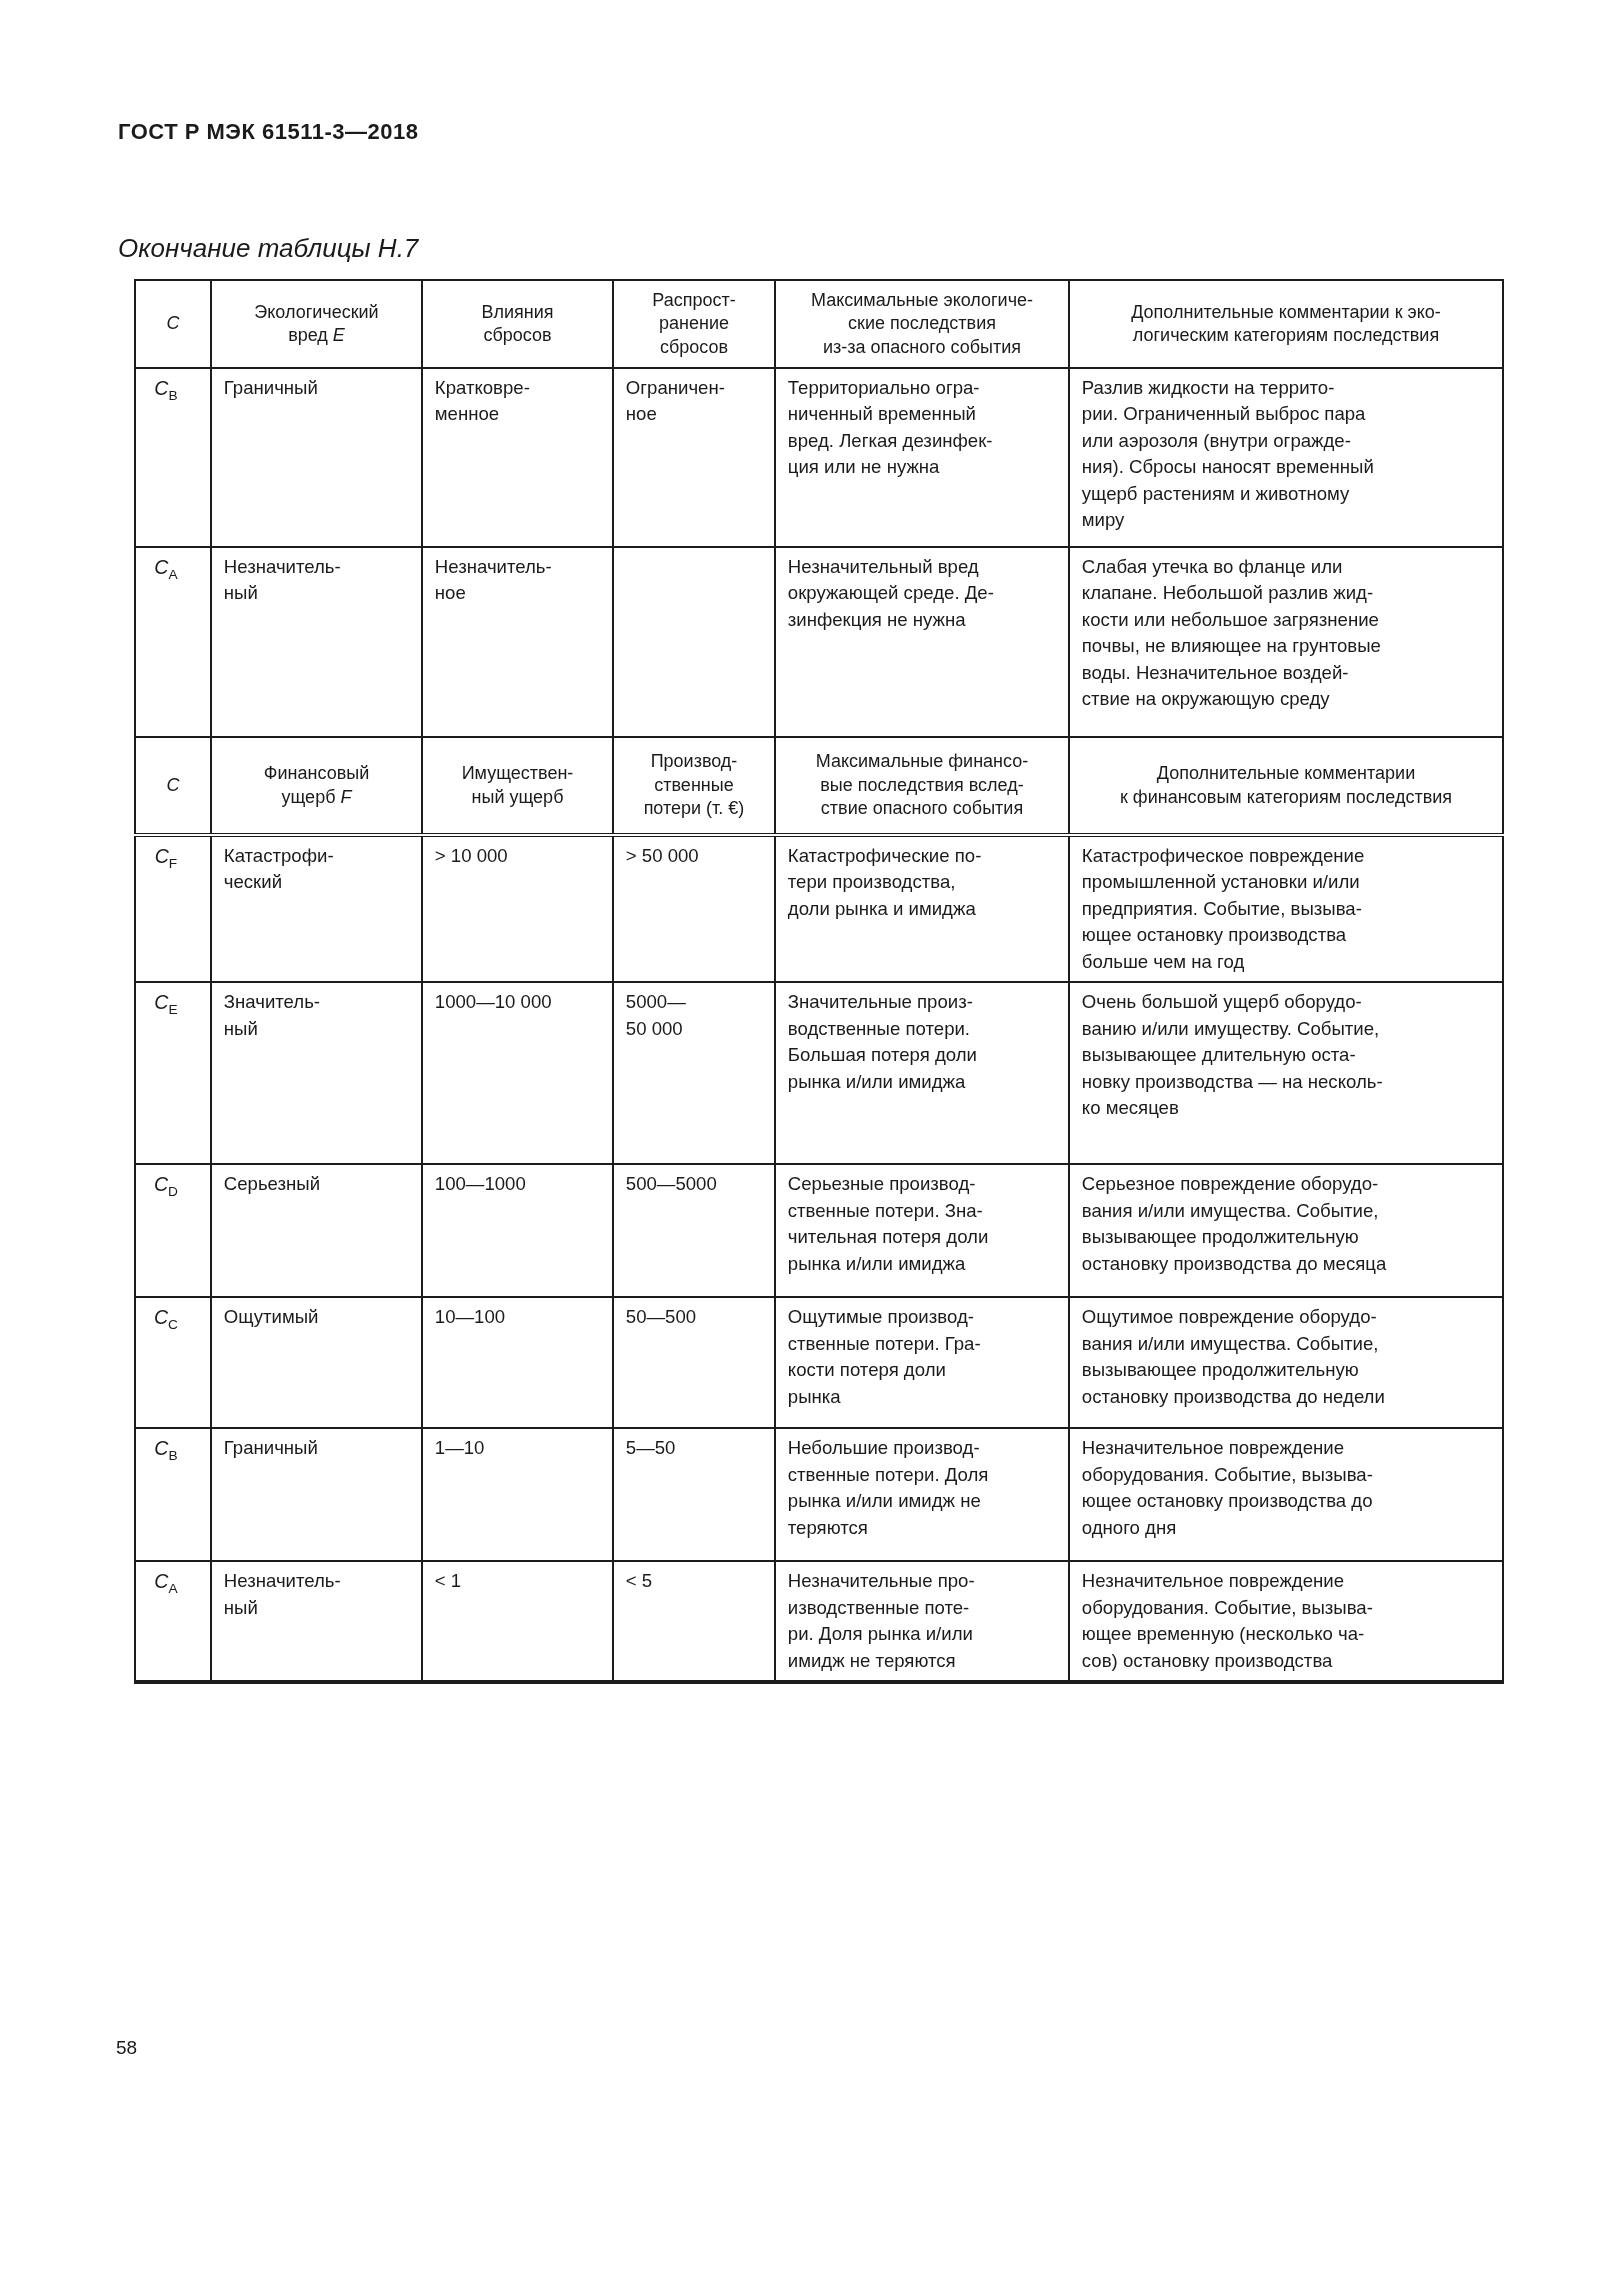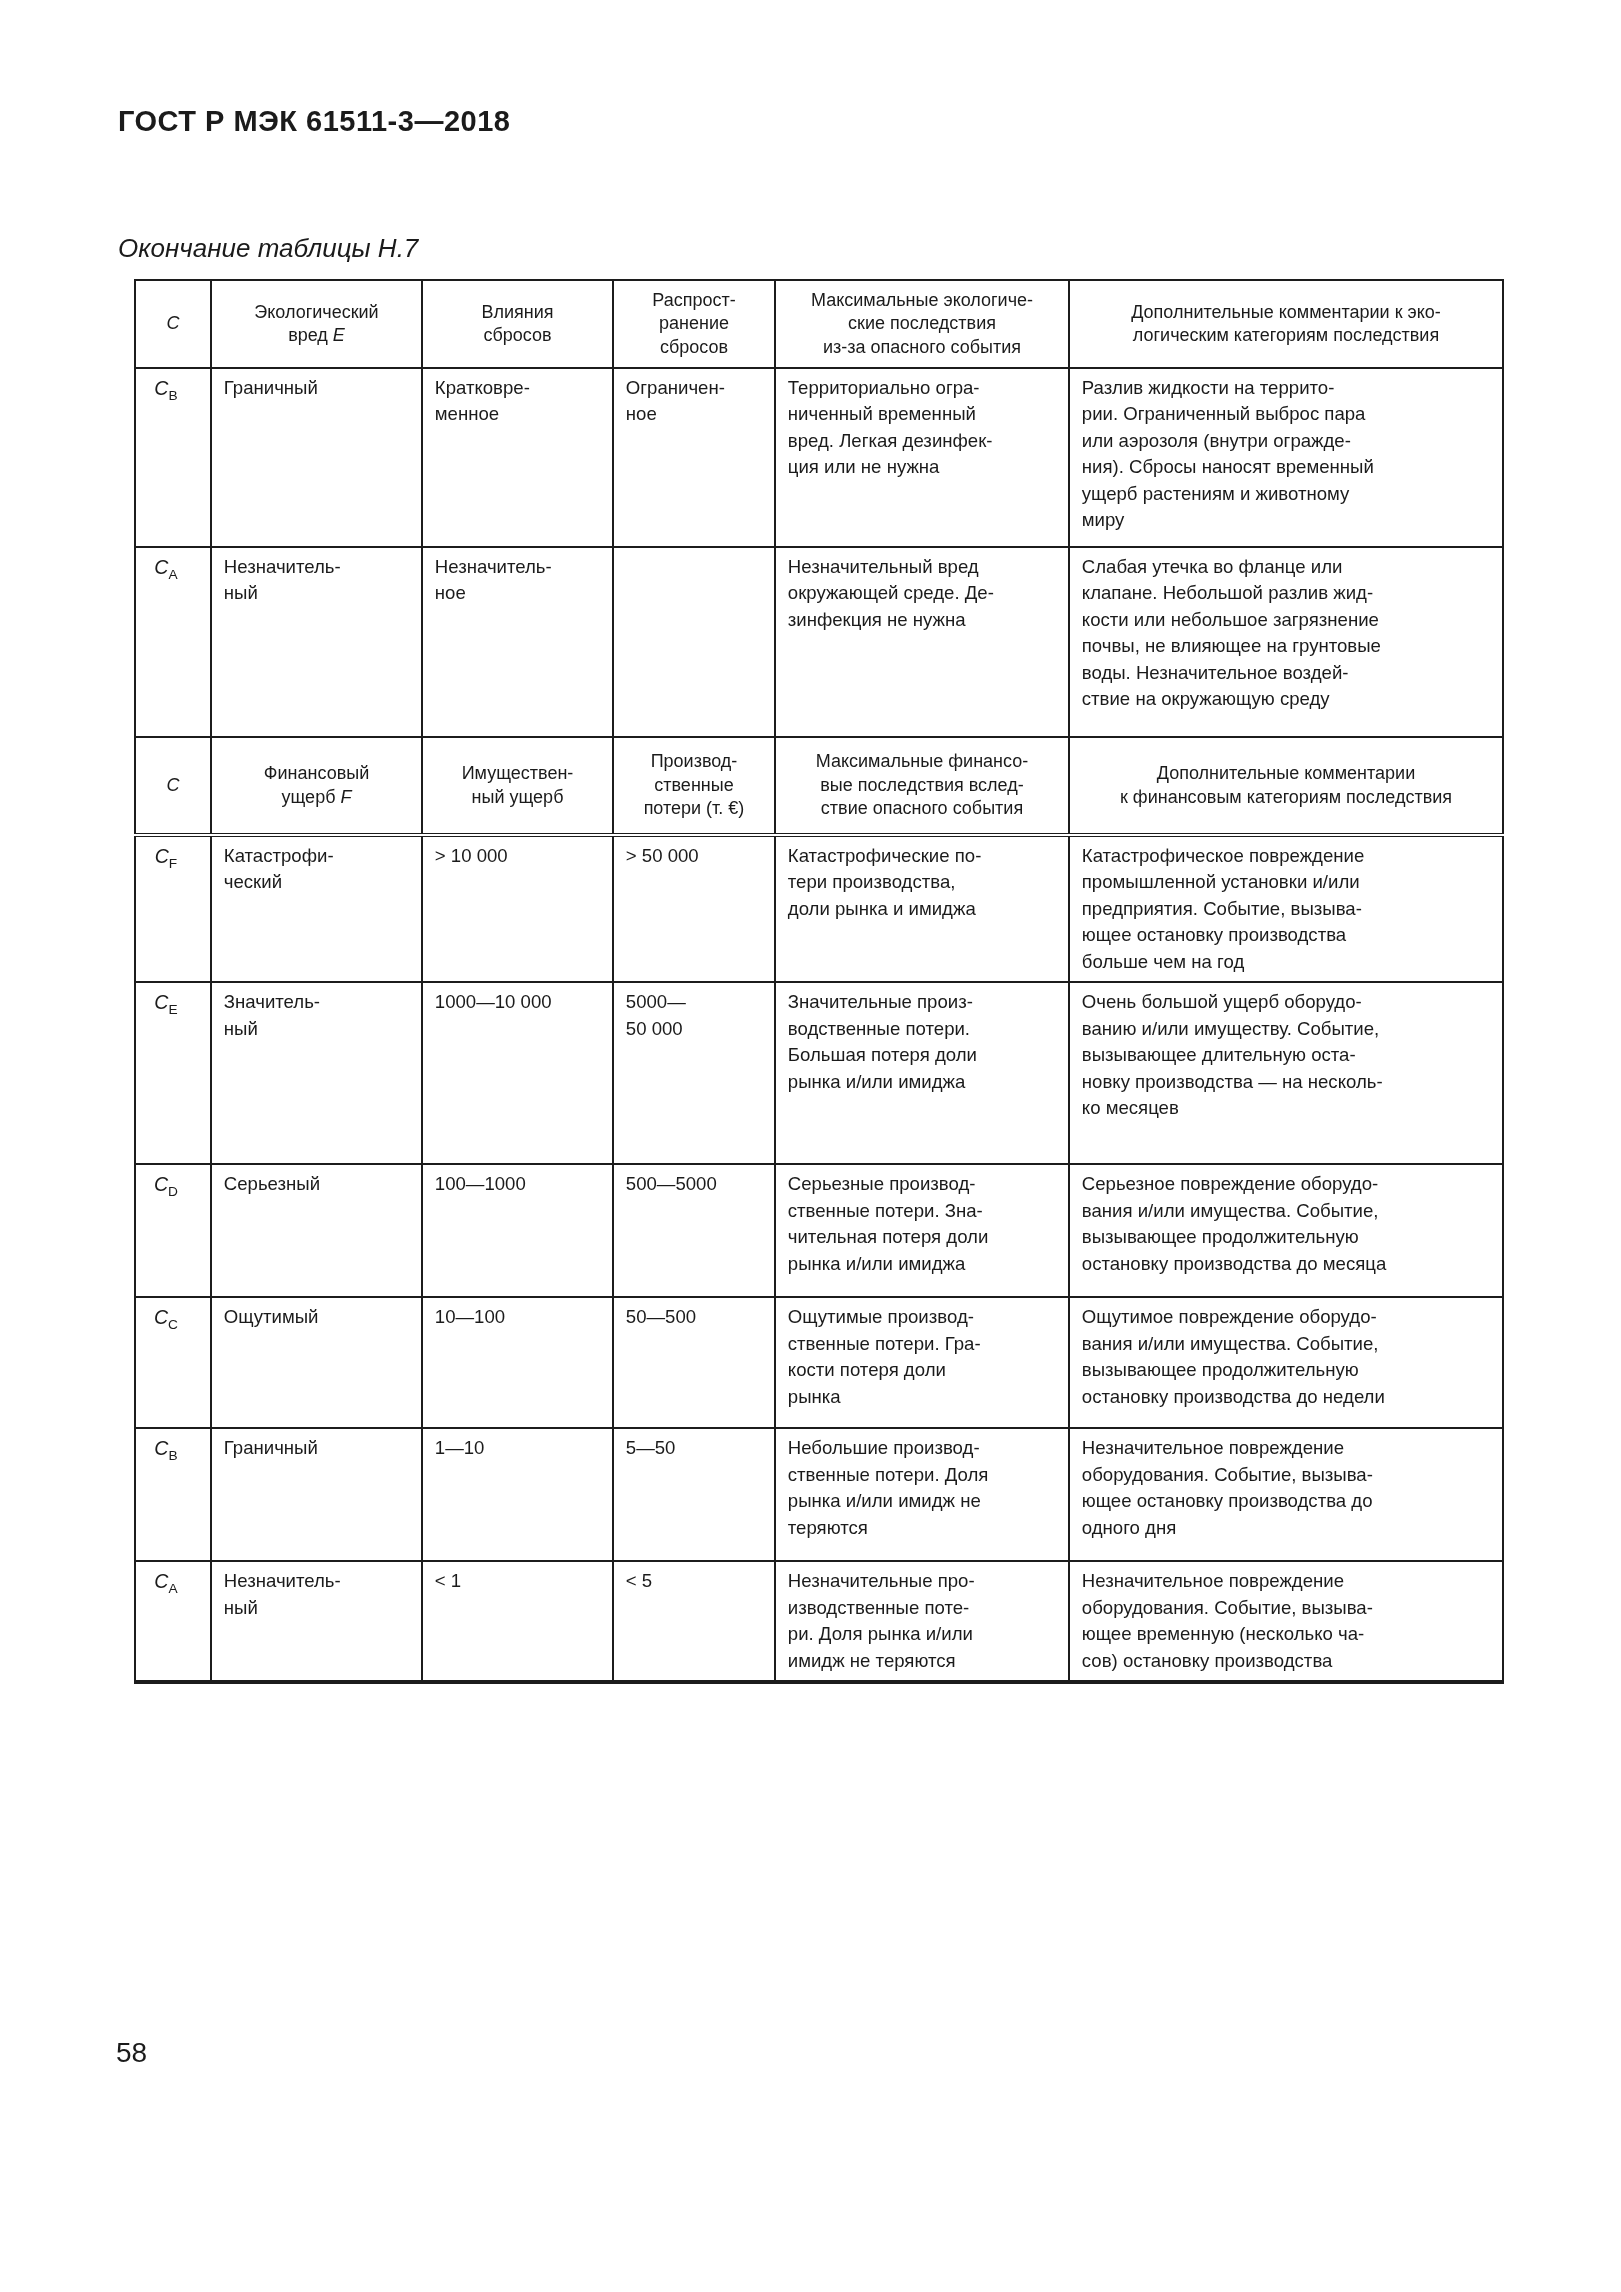--- a/index.html
+++ b/index.html
@@ -5,22 +5,22 @@
   html,body{margin:0;padding:0;background:#ffffff;}
   .page{
     position:relative;
     width:1621px;height:2293px;
     background:#ffffff;
     font-family:"Liberation Sans", sans-serif;
     color:#1b1b1b;
     overflow:hidden;
   }
   .doc-header{
-    position:absolute;left:118px;top:105px;
-    font-size:29px;font-weight:bold;letter-spacing:0.5px;
+    position:absolute;left:118px;top:119px;
+    font-size:22px;font-weight:bold;letter-spacing:0.5px;
   }
   .table-caption{
     position:absolute;left:118px;top:233px;
     font-size:26px;font-style:italic;
   }
   .table-wrap{position:absolute;left:134px;top:279px;}
   table{
     border-collapse:collapse;
     width:1368px;
     table-layout:fixed;
@@ -45,21 +45,21 @@
     text-align:center;
     padding-left:3.9px;padding-right:18px;
     font-size:19.6px;
   }
   td.cat i{font-style:italic;}
   td.cat sub{font-size:13.7px;line-height:0;}
   .pl{white-space:pre-line;}
   .var{font-style:italic;}
   .page-number{
     position:absolute;left:116px;top:2037px;
-    font-size:28px;
+    font-size:19px;
     text-align:center;
   }
 </style>
 </head>
 <body>
 
 <div class="page">
 
   <div class="doc-header">ГОСТ Р МЭК 61511-3—2018</div>
 

